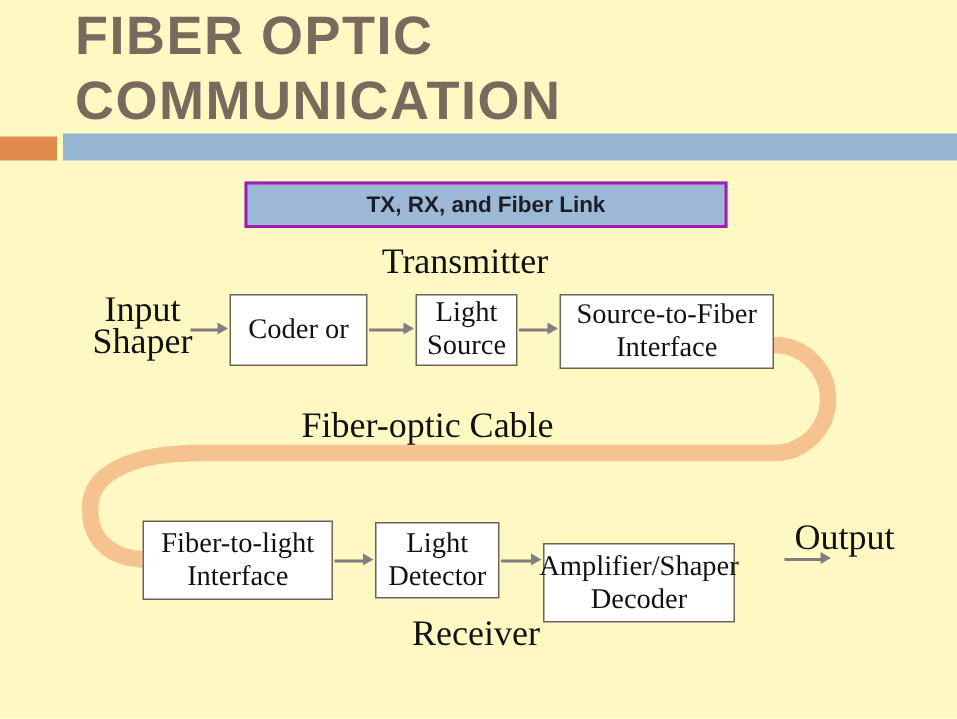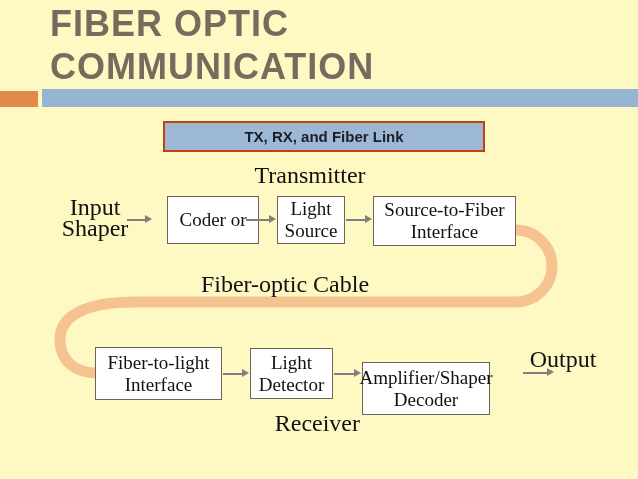--- a/index.html
+++ b/index.html
@@ -13,41 +13,41 @@
     font-family:"Liberation Sans","DejaVu Sans",sans-serif;
     font-weight:bold;font-size:36px;line-height:43px;letter-spacing:1px;
     color:#7a6a5e;
   }
   
   .bar-orange{position:absolute;left:0;top:91px;width:38px;height:16px;background:#e08b4b;}
   .bar-blue{position:absolute;left:42px;top:89px;width:596px;height:18px;background:#95b5d3;}
   
   .banner{
     position:absolute;left:163px;top:121px;width:322px;height:31px;
-    background:#9cb8d5;border:2px solid #c2410c;box-sizing:border-box;
+    background:#9cb8d5;border:2px solid #a21caf;box-sizing:border-box;
     display:flex;align-items:center;justify-content:center;
     font-family:"Liberation Sans","DejaVu Sans",sans-serif;
     font-weight:bold;font-size:15px;color:#1b1e28;
   }
   
   .seclabel{
     position:absolute;font-size:24px;color:#111111;text-align:center;
   }
   .lbl-transmitter{left:245px;top:162px;width:130px;}
   .lbl-cable{left:185px;top:271px;width:200px;text-align:center;}
   .lbl-receiver{left:245px;top:410px;width:115px;text-align:right;}
   .lbl-input{left:58px;top:197px;width:74px;line-height:21px;}
   .lbl-output{left:527px;top:346px;width:72px;}
   
   .dbox{
     position:absolute;background:#ffffff;border:1px solid #6e6259;box-sizing:border-box;
     display:flex;flex-direction:column;align-items:center;justify-content:center;
     font-size:19px;line-height:22px;color:#111111;text-align:center;
   }
-  .box-coder{left:167px;top:196px;width:92px;height:48px;}
+  .box-coder{left:153px;top:196px;width:92px;height:48px;}
   .box-lightsource{left:277px;top:196px;width:68px;height:48px;}
   .box-stf{left:373px;top:196px;width:143px;height:50px;}
   .box-f2l{left:95px;top:347px;width:127px;height:53px;}
   .box-detector{left:250px;top:348px;width:83px;height:51px;}
   .box-amp{left:362px;top:362px;width:128px;height:53px;}
   
   .arrow{position:absolute;height:9px;}
   .arrow .shaft{position:absolute;left:0;right:5px;top:4px;height:1.5px;background:#7f7f7f;}
   .arrow .head{
     position:absolute;right:0;top:0;width:0;height:0;

